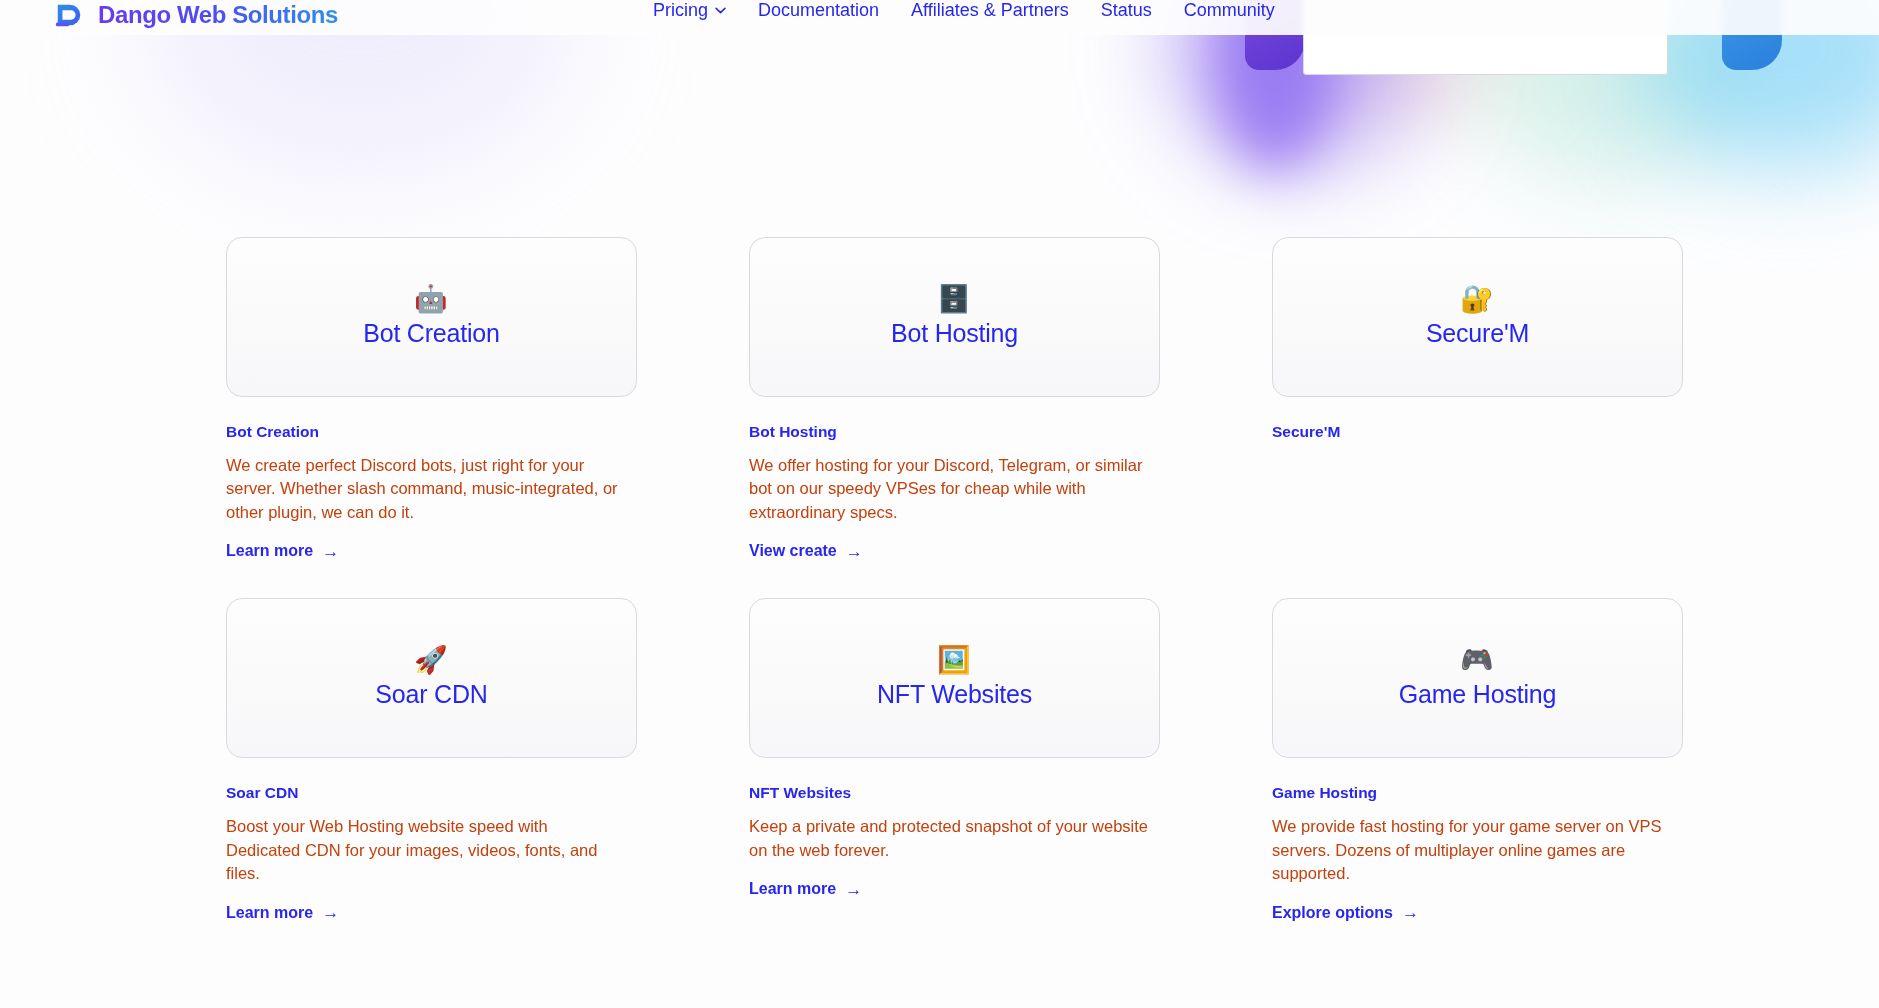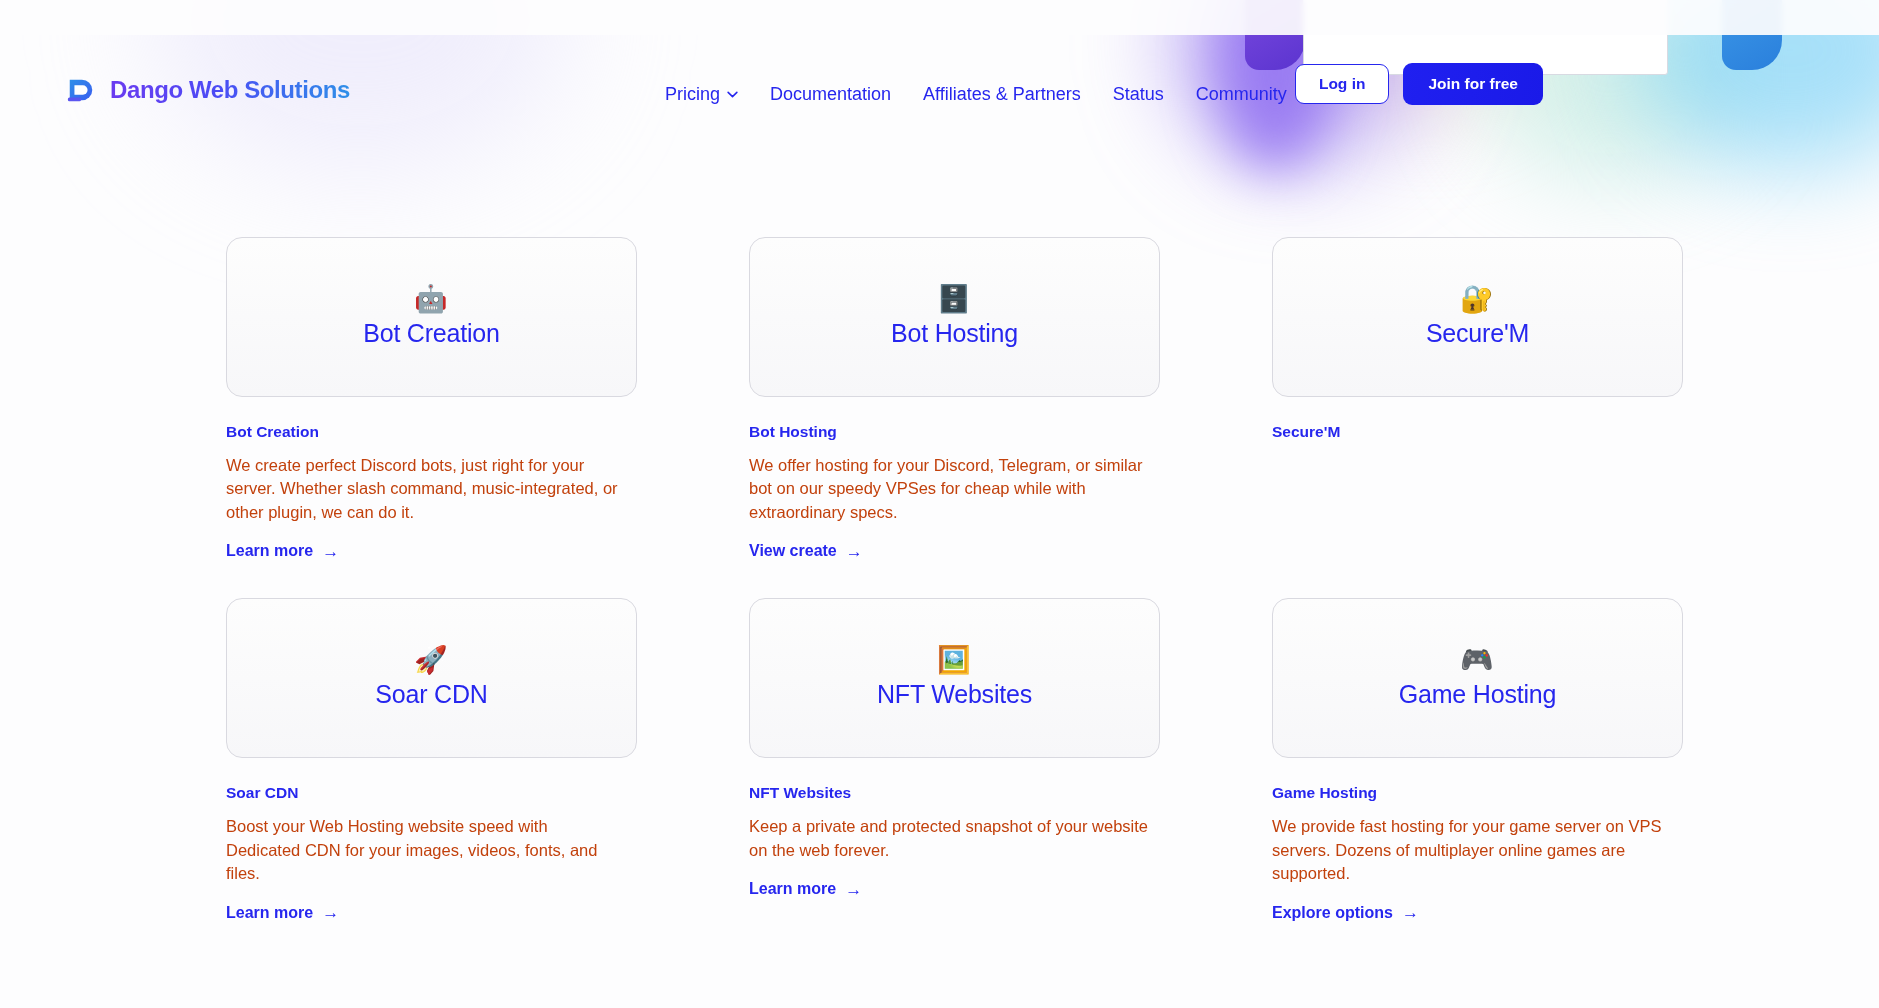--- a/index.html
+++ b/index.html
@@ -49,22 +49,22 @@
   .hc4 { width: 105px; border-right: none; justify-content: space-around; }
   .pin { color: #16a34a; font-size: 12px; }
   .hero-mask {
     position: absolute; left: 0; top: 0; width: 1879px; height: 105px;
     background: rgba(253,253,254,.93);
     backdrop-filter: blur(3px);
   }
 
   
   .header {
-    position: absolute; left: 16px; top: 0; width: 1575px; height: 105px;
-    display: flex; align-items: flex-end; z-index: 20;
+    position: absolute; left: 4px; top: 0; width: 1575px; height: 105px;
+    display: flex; align-items: flex-start; z-index: 20;
   }
   .logo { display: flex; align-items: center; gap: 14px; margin-left: 50px; cursor: pointer; }
   .logo-mark { width: 30px; height: 30px; }
   .logo-text {
     font-size: 24px; font-weight: bold; letter-spacing: -.4px;
     background: linear-gradient(90deg,#6b3bf0 0%,#4b4bf5 45%,#2f8fe8 100%);
     -webkit-background-clip: text; background-clip: text; color: transparent;
     white-space: nowrap;
   }
   .nav { display: flex; align-items: center; gap: 32px; margin-left: 315px; }
@@ -182,24 +182,20 @@
         <span>Affiliates &amp; Partners</span>
       </div>
       <div class="nav-item">
         <span>Status</span>
       </div>
       <div class="nav-item">
         <span>Community</span>
       </div>
     </div>
 
-    <div class="actions">
-      <button class="btn-login">Log in</button>
-      <button class="btn-join">Join for free</button>
-    </div>
   </div>
 
   <div class="grid">
 
     <div class="card">
       <div class="card-preview">
         <div class="card-emoji">🤖</div>
         <div class="card-preview-title">Bot Creation</div>
       </div>
       <div class="card-label">Bot Creation</div>

